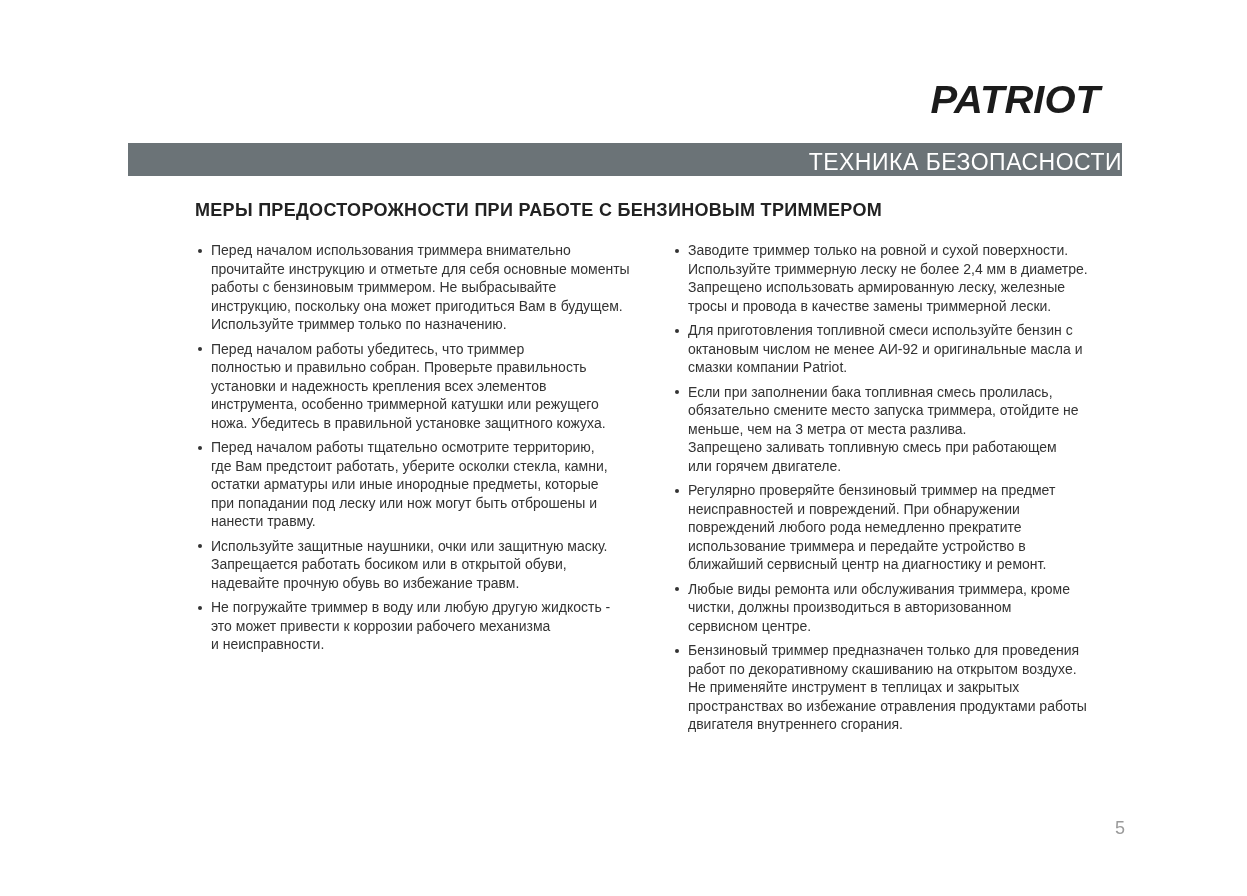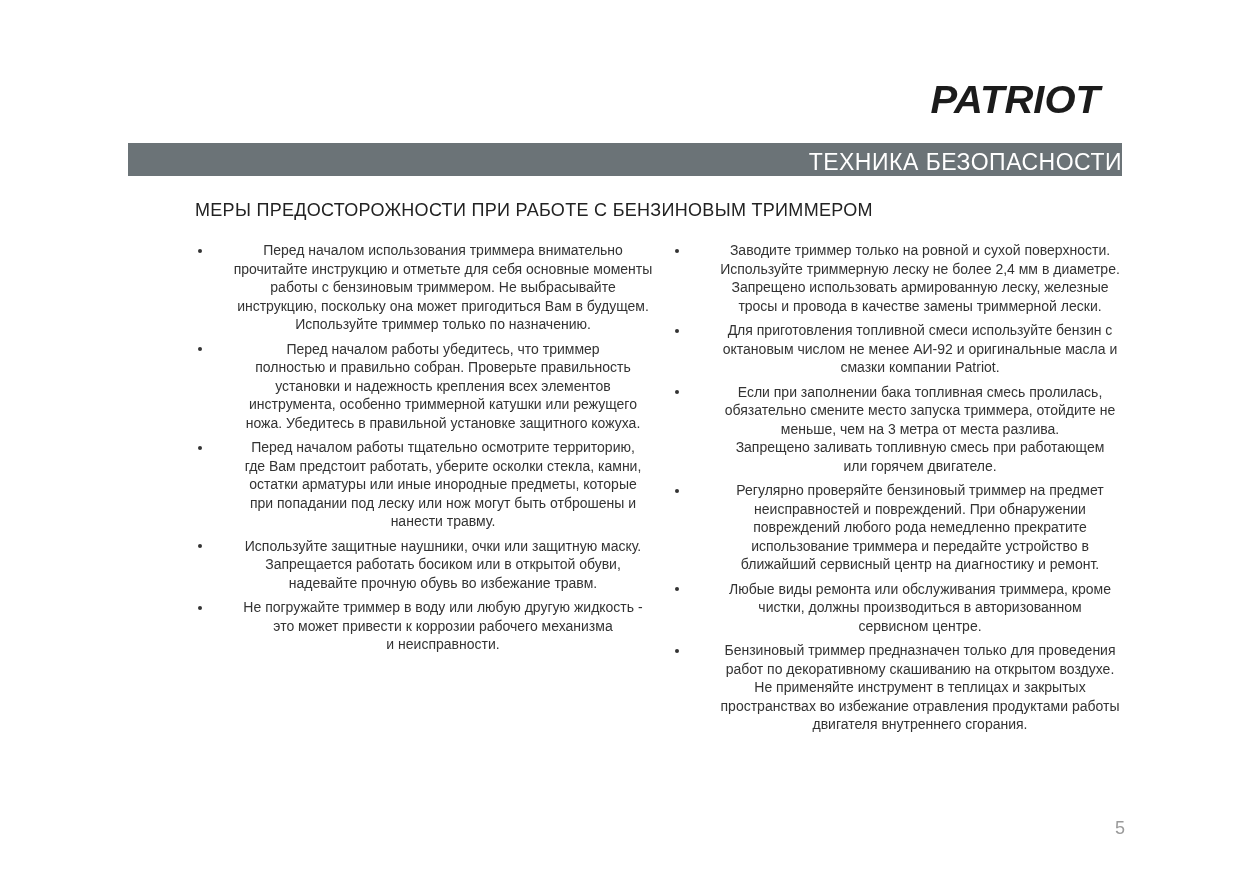--- a/index.html
+++ b/index.html
@@ -37,33 +37,32 @@
   .banner-title {
     color: var(--banner_text, #ffffff);
     font-size: 23px;
     letter-spacing: 0.5px;
     white-space: nowrap;
   }
   .heading {
     position: absolute;
     left: 195px; top: 200px;
     font-size: 18px;
-    font-weight: normal;
+    font-weight: bold;
     letter-spacing: 0.3px;
     color: #222;
     white-space: nowrap;
   }
   .col {
     position: absolute;
     top: 241px;
     width: 478px;
     font-size: 14px;
     line-height: 18.5px;
     color: var(--text, #333);
-    text-align: center;
   }
   .col-left  { left: 197px; }
   .col-right { left: 674px; }
   .bullet-item {
     position: relative;
     padding-left: 14px;
     margin-bottom: 6px;
   }
   .dot {
     position: absolute;

